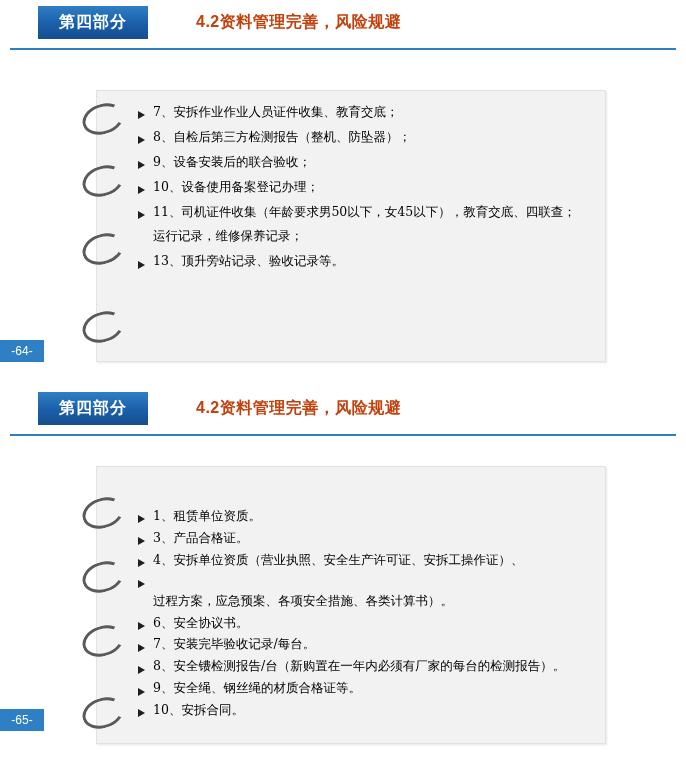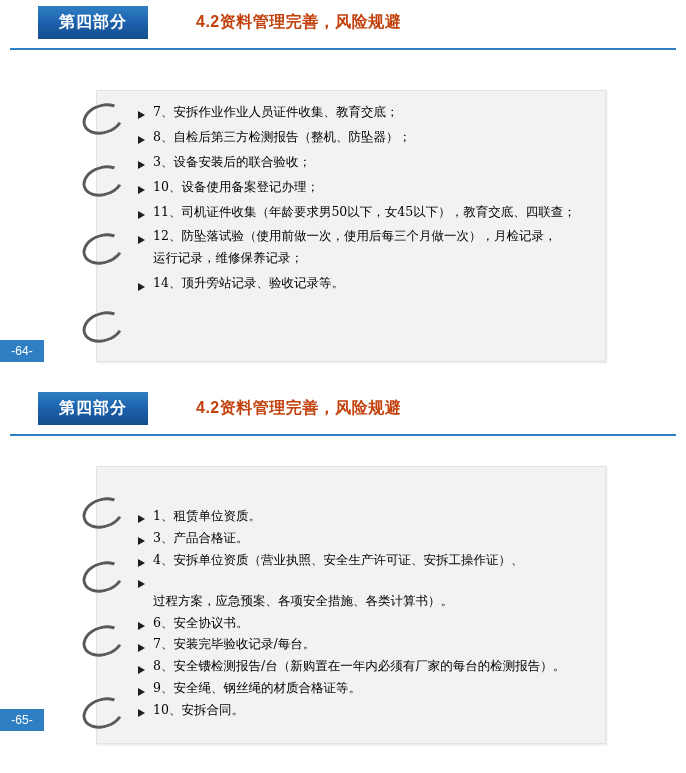--- a/index.html
+++ b/index.html
@@ -154,41 +154,37 @@
     <div class="li">
       <span class="tri"></span>
       <span class="txt">7、安拆作业作业人员证件收集、教育交底；</span>
     </div>
     <div class="li">
       <span class="tri"></span>
       <span class="txt">8、自检后第三方检测报告（整机、防坠器）；</span>
     </div>
     <div class="li">
       <span class="tri"></span>
-      <span class="txt">3、设备安装后的联合验收；</span>
+      <span class="txt">9、设备安装后的联合验收；</span>
     </div>
     <div class="li">
       <span class="tri"></span>
       <span class="txt">10、设备使用备案登记办理；</span>
     </div>
     <div class="li">
       <span class="tri"></span>
       <span class="txt">11、司机证件收集（年龄要求男50以下，女45以下），教育交底、四联查；</span>
-    </div>
-    <div class="li li-tight">
-      <span class="tri"></span>
-      <span class="txt">12、防坠落试验（使用前做一次，使用后每三个月做一次），月检记录，</span>
     </div>
     <div class="li">
       <span class="tri" style="visibility:hidden;"></span>
       <span class="txt">运行记录，维修保养记录；</span>
     </div>
     <div class="li">
       <span class="tri"></span>
-      <span class="txt">14、顶升旁站记录、验收记录等。</span>
+      <span class="txt">13、顶升旁站记录、验收记录等。</span>
     </div>
   </div>
 
   <div class="pagenum pagenum-1">-64-</div>
 </div>
 
 <div class="page page-2">
 
   <div class="header">
     <div class="hdr-tab">第四部分</div>

